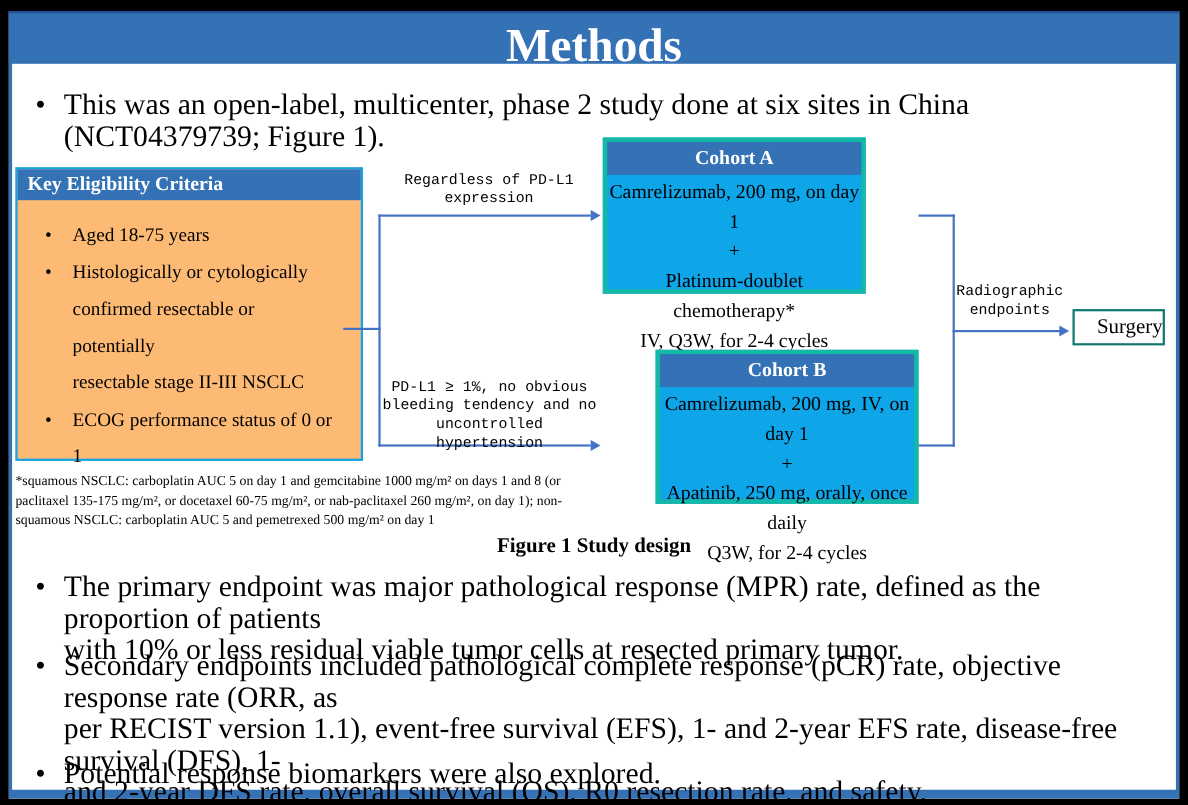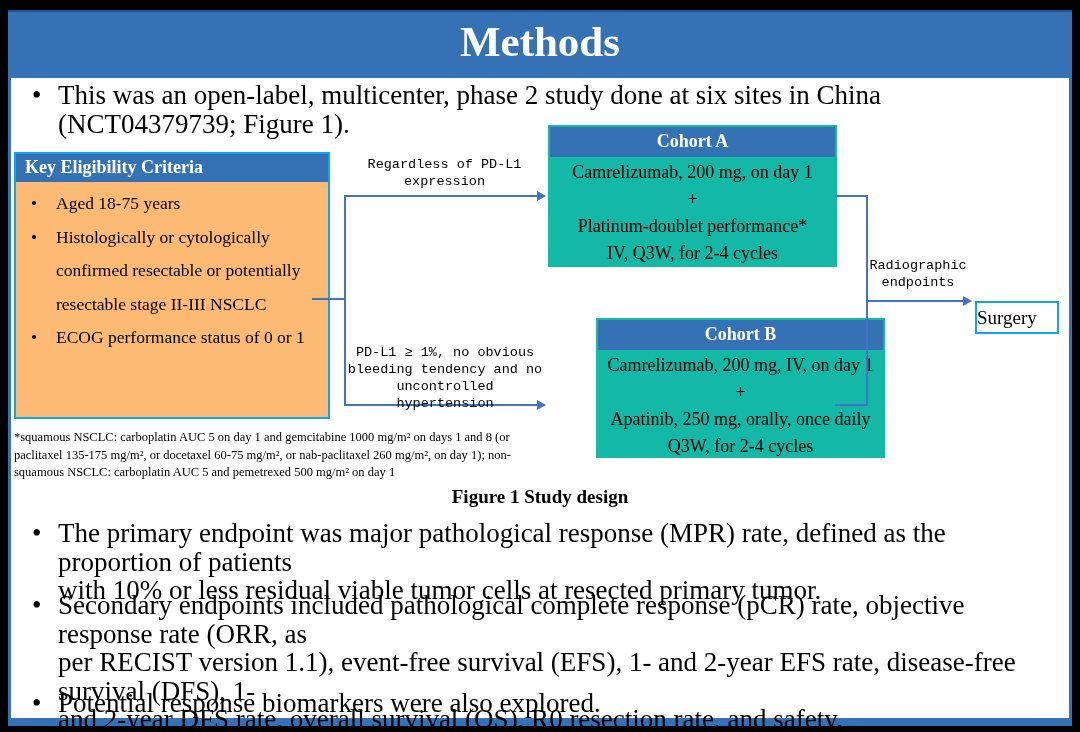--- a/index.html
+++ b/index.html
@@ -1,56 +1,56 @@
 <!DOCTYPE html>
 <html><head>
 <meta charset="utf-8">
 <style>
   html,body{margin:0;padding:0;background:#000;}
   *{box-sizing:border-box;}
   .page{position:relative;width:1080px;height:732px;background:#000;overflow:hidden;
         font-family:"Liberation Serif", serif;color:#000;}
   .slide{position:absolute;left:8px;top:10px;width:1064px;height:716px;background:#fff;
          border:3px solid #3572B5;border-bottom-width:8px;}
-  .banner{position:absolute;left:8px;top:10px;width:1064px;height:68px;background:#3572B5;
+  .banner{position:absolute;left:8px;top:10px;width:1064px;height:48px;background:#3572B5;
           border-top:2px solid #24509B;}
   .banner .title{width:100%;height:62px;line-height:60px;text-align:center;color:#fff;
           font-size:43px;font-weight:bold;}
   .bullet{position:absolute;padding-left:28px;font-size:27px;line-height:28.5px;}
   .bullet::before{content:"\2022";position:absolute;left:2px;top:0;}
   .pre{white-space:pre-line;}
 
   
   .elig{position:absolute;left:14px;top:152px;width:316px;height:267px;background:#fdba74;
         border:2px solid #0ea5e9;}
   .elig .hd{height:28px;line-height:27px;background:#3572B5;color:#fff;font-weight:bold;
         font-size:18px;padding-left:9px;}
-  .elig ul{margin:0;padding:5px 15px 0 0;list-style:none;}
+  .elig ul{margin:10px;padding:5px 15px 0 0;list-style:none;}
   .elig li{position:relative;padding-left:40px;font-size:17.5px;line-height:33.5px;}
   .elig li::before{content:"\2022";position:absolute;left:15px;top:0;}
 
   
-  .cohort{position:absolute;left:548px;width:289px;background:#14b8a6;border:2px solid #14b8a6;}
+  .cohort{position:absolute;left:548px;width:239px;background:#0ea5e9;border:4px solid #14b8a6;}
   .cohort .hd{height:30px;line-height:29px;background:#3572B5;color:#fff;font-weight:bold;
         font-size:18px;text-align:center;}
   .cohort .ln{text-align:center;font-size:18px;line-height:27px;}
   .cohort-a{top:125px;height:142px;}
   .cohort-b{top:318px;height:140px;margin-left:48px;}
 
   
   .hline,.vline{position:absolute;background:#4472C4;}
   .hline{height:2px;}
   .vline{width:2px;}
   .ahead{position:absolute;width:0;height:0;border-top:5px solid transparent;
          border-bottom:5px solid transparent;border-left:9px solid #4472C4;}
 
   .lbl{position:absolute;text-align:center;font-size:13.5px;line-height:17px;font-family:Liberation Mono, monospace;}
 
-  .surgery{position:absolute;left:975px;top:301px;width:84px;height:33px;background:#fff;
-           border:2px solid #0ea5e9;text-align:left;font-size:19px;line-height:29px;}
+  .surgery{position:absolute;left:975px;top:281px;width:84px;height:33px;background:#fff;
+           border:2px solid #0f766e;text-align:right;font-size:19px;line-height:29px;}
 
   .footnote{position:absolute;left:14px;top:429px;width:540px;font-size:12.5px;line-height:17.5px;}
   .caption{position:absolute;left:8px;top:486px;width:1064px;text-align:center;
            font-size:19px;font-weight:bold;}
 </style>
 </head>
 <body>
 
 <div class="page">
   <div class="slide"></div>
@@ -84,21 +84,21 @@
   <div class="lbl pre" style="left:352px;top:156px;width:185px;">Regardless of PD-L1
 expression</div>
   <div class="lbl pre" style="left:345px;top:344px;width:200px;">PD-L1 ≥ 1%, no obvious
 bleeding tendency and no
 uncontrolled hypertension</div>
 
   <div class="cohort cohort-a">
     <div class="hd">Cohort A</div>
     <div class="ln" style="margin-top:2px;">Camrelizumab, 200 mg, on day 1</div>
     <div class="ln">+</div>
-    <div class="ln">Platinum-doublet performance*</div>
+    <div class="ln">Platinum-doublet chemotherapy*</div>
     <div class="ln">IV, Q3W, for 2-4 cycles</div>
   </div>
 
   <div class="cohort cohort-b">
     <div class="hd">Cohort B</div>
     <div class="ln" style="margin-top:2px;">Camrelizumab, 200 mg, IV, on day 1</div>
     <div class="ln">+</div>
     <div class="ln">Apatinib, 250 mg, orally, once daily</div>
     <div class="ln">Q3W, for 2-4 cycles</div>
   </div>

